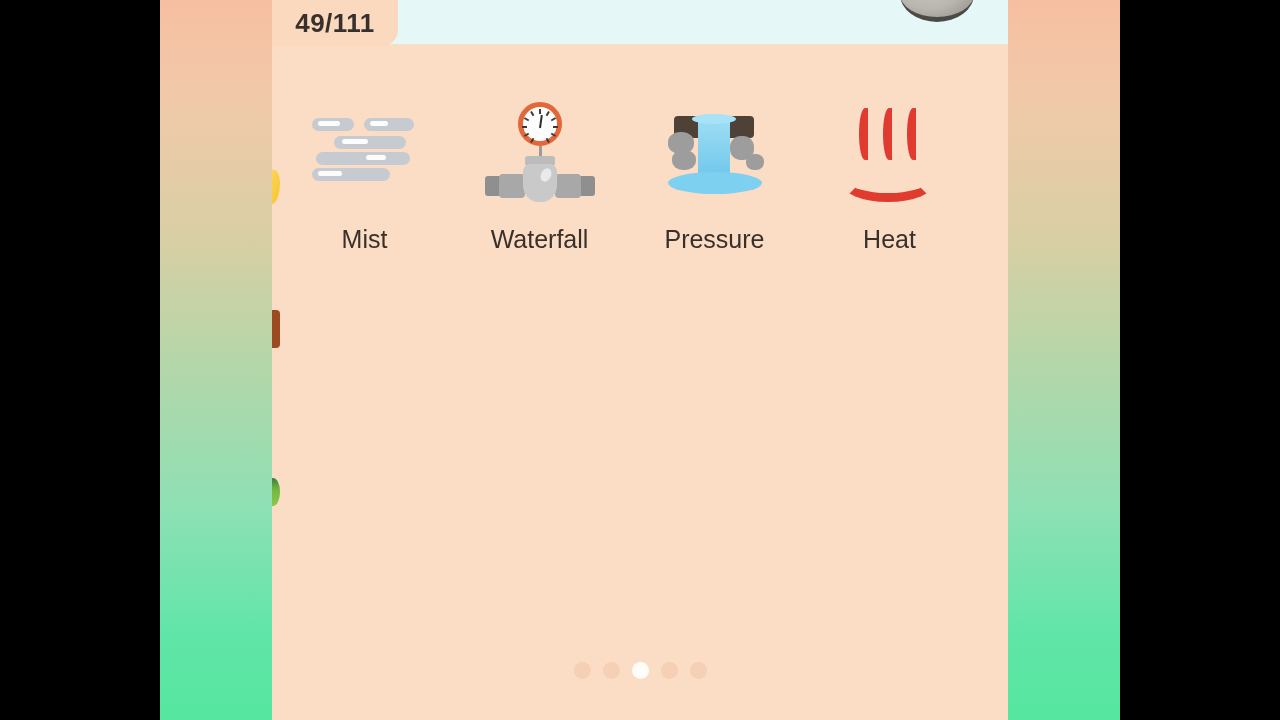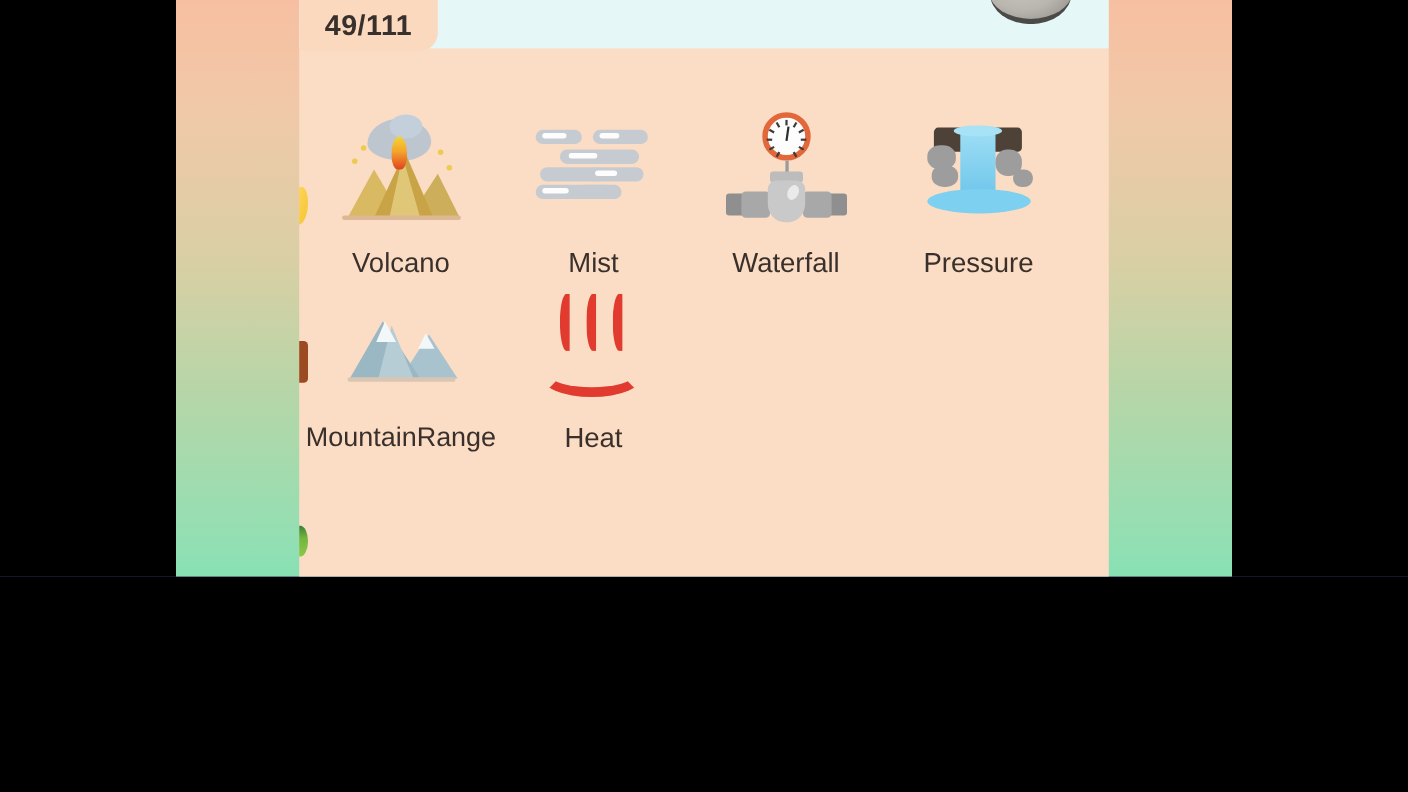--- a/index.html
+++ b/index.html
@@ -4,21 +4,21 @@
 <style>
   * { box-sizing: border-box; margin: 0; padding: 0; }
   html, body {
     width: 1280px; height: 720px;
     background: #000;
     font-family: "Liberation Sans", sans-serif;
     overflow: hidden;
   }
   #screen {
     position: relative;
-    width: 1280px; height: 524px;
+    width: 1280px; height: 720px;
     background: #8b5cf6;
     overflow: hidden;
   }
 
   
   #bg {
     position: absolute;
     left: 160px; top: 0;
     width: 960px; height: 720px;
     background: linear-gradient(to bottom, #f7bfa2 0%, #f0c9a8 14%, #d9cfa4 33%, #b5d6a8 50%, #8fe0b4 70%, #61e5a8 88%, #55e69f 100%);
@@ -323,37 +323,20 @@
       <span>49/111</span>
     </div>
 
     <div class="sliver" id="sliver-yellow"></div>
     <div class="sliver" id="sliver-brown"></div>
     <div class="sliver" id="sliver-green"></div>
 
     <div id="grid">
 
 
-      <div class="cell">
-        <div class="art">
-          <div class="vol-smoke"></div>
-            <div class="vol-smoke2"></div>
-          <div class="vol-l"></div>
-            <div class="vol-r"></div>
-          <div class="vol-m"></div>
-            <div class="vol-m2"></div>
-          <div class="vol-lava"></div>
-          <div class="vol-spark" style="left:18px;top:26px"></div>
-          <div class="vol-spark" style="left:10px;top:38px"></div>
-          <div class="vol-spark" style="left:88px;top:30px"></div>
-          <div class="vol-spark" style="left:96px;top:44px"></div>
-          <div class="vol-base"></div>
-        </div>
-        <div class="label">Volcano</div>
-      </div>
 
 
 
 
       <div class="cell">
         <div class="art">
           <div class="mist-bar" style="left:2px;top:12px;width:42px;height:13px"></div>
           <div class="mist-hi" style="left:8px;top:15px;width:22px"></div>
           <div class="mist-bar" style="left:54px;top:12px;width:50px;height:13px"></div>
           <div class="mist-hi" style="left:60px;top:15px;width:18px"></div>
@@ -407,31 +390,20 @@
             <div class="wf-top"></div>
           <div class="wf-pool"></div>
           <div class="wf-stone" style="left:8px;top:26px;width:26px;height:22px"></div>
           <div class="wf-stone" style="left:12px;top:44px;width:24px;height:20px"></div>
           <div class="wf-stone" style="left:70px;top:30px;width:24px;height:24px"></div>
           <div class="wf-stone" style="left:86px;top:48px;width:18px;height:16px"></div>
         </div>
         <div class="label">Pressure</div>
       </div>
 
-      <div class="cell wide">
-        <div class="art">
-          <div class="mr-p2"></div>
-            <div class="mr-p1"></div>
-            <div class="mr-p1b"></div>
-          <div class="mr-snow1"></div>
-            <div class="mr-snow2"></div>
-          <div class="mr-ground"></div>
-        </div>
-        <div class="label">MountainRange</div>
-      </div>
 
       <div class="cell">
         <div class="art">
           <div class="heat-wave" style="left:24px"></div>
           <div class="heat-wave" style="left:48px"></div>
           <div class="heat-wave" style="left:72px"></div>
           <div class="heat-arc"></div>
         </div>
         <div class="label">Heat</div>
       </div>

